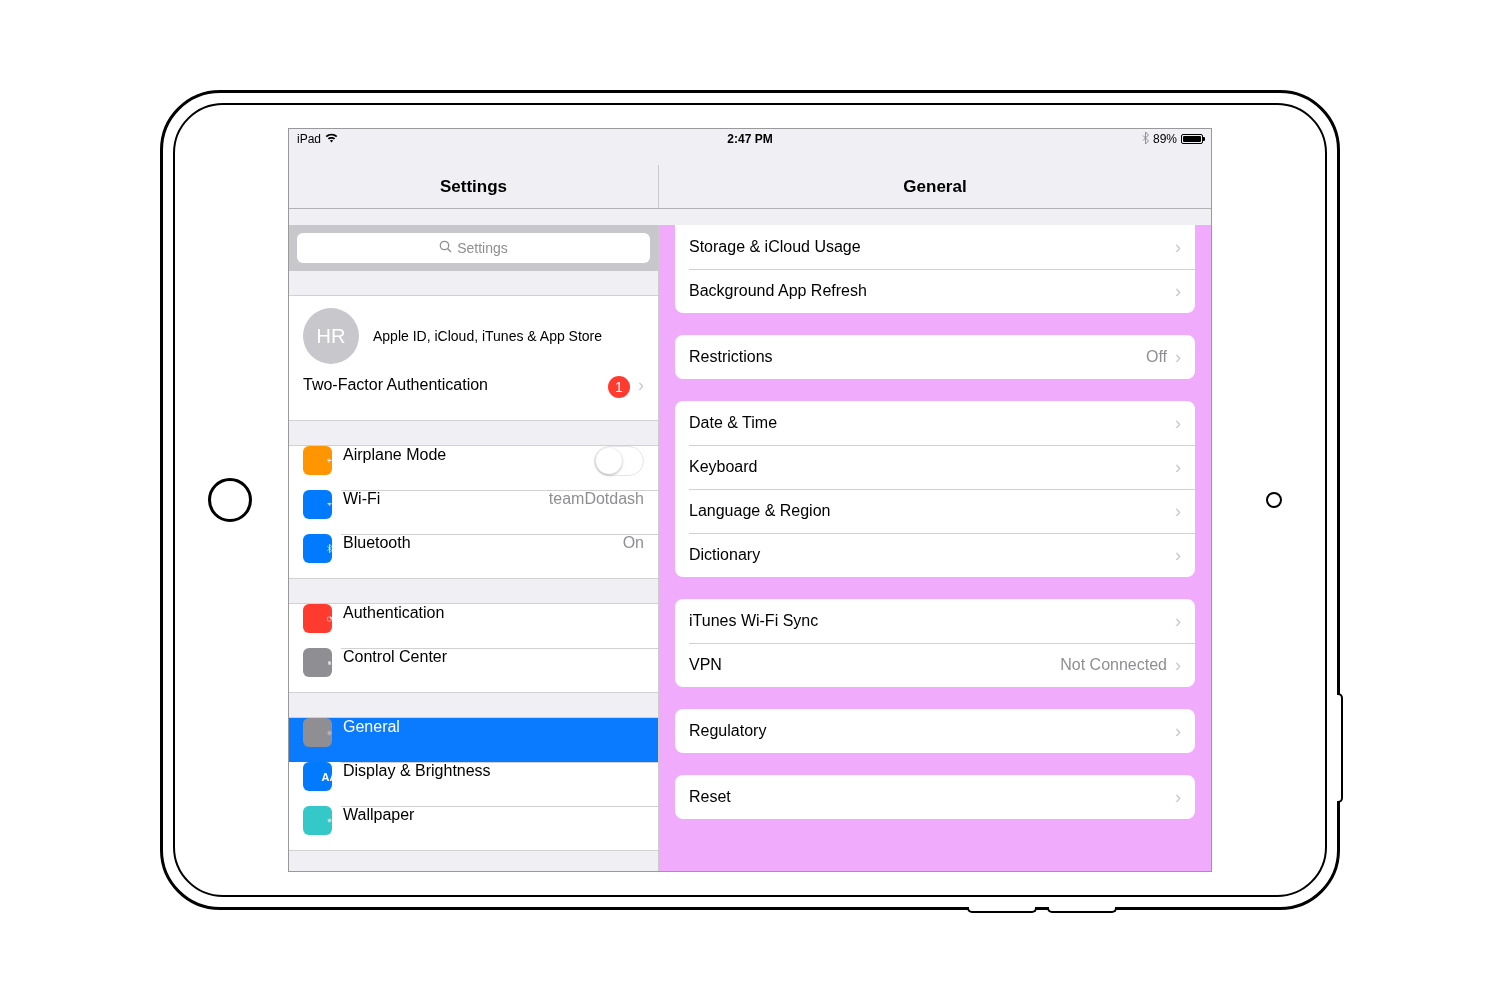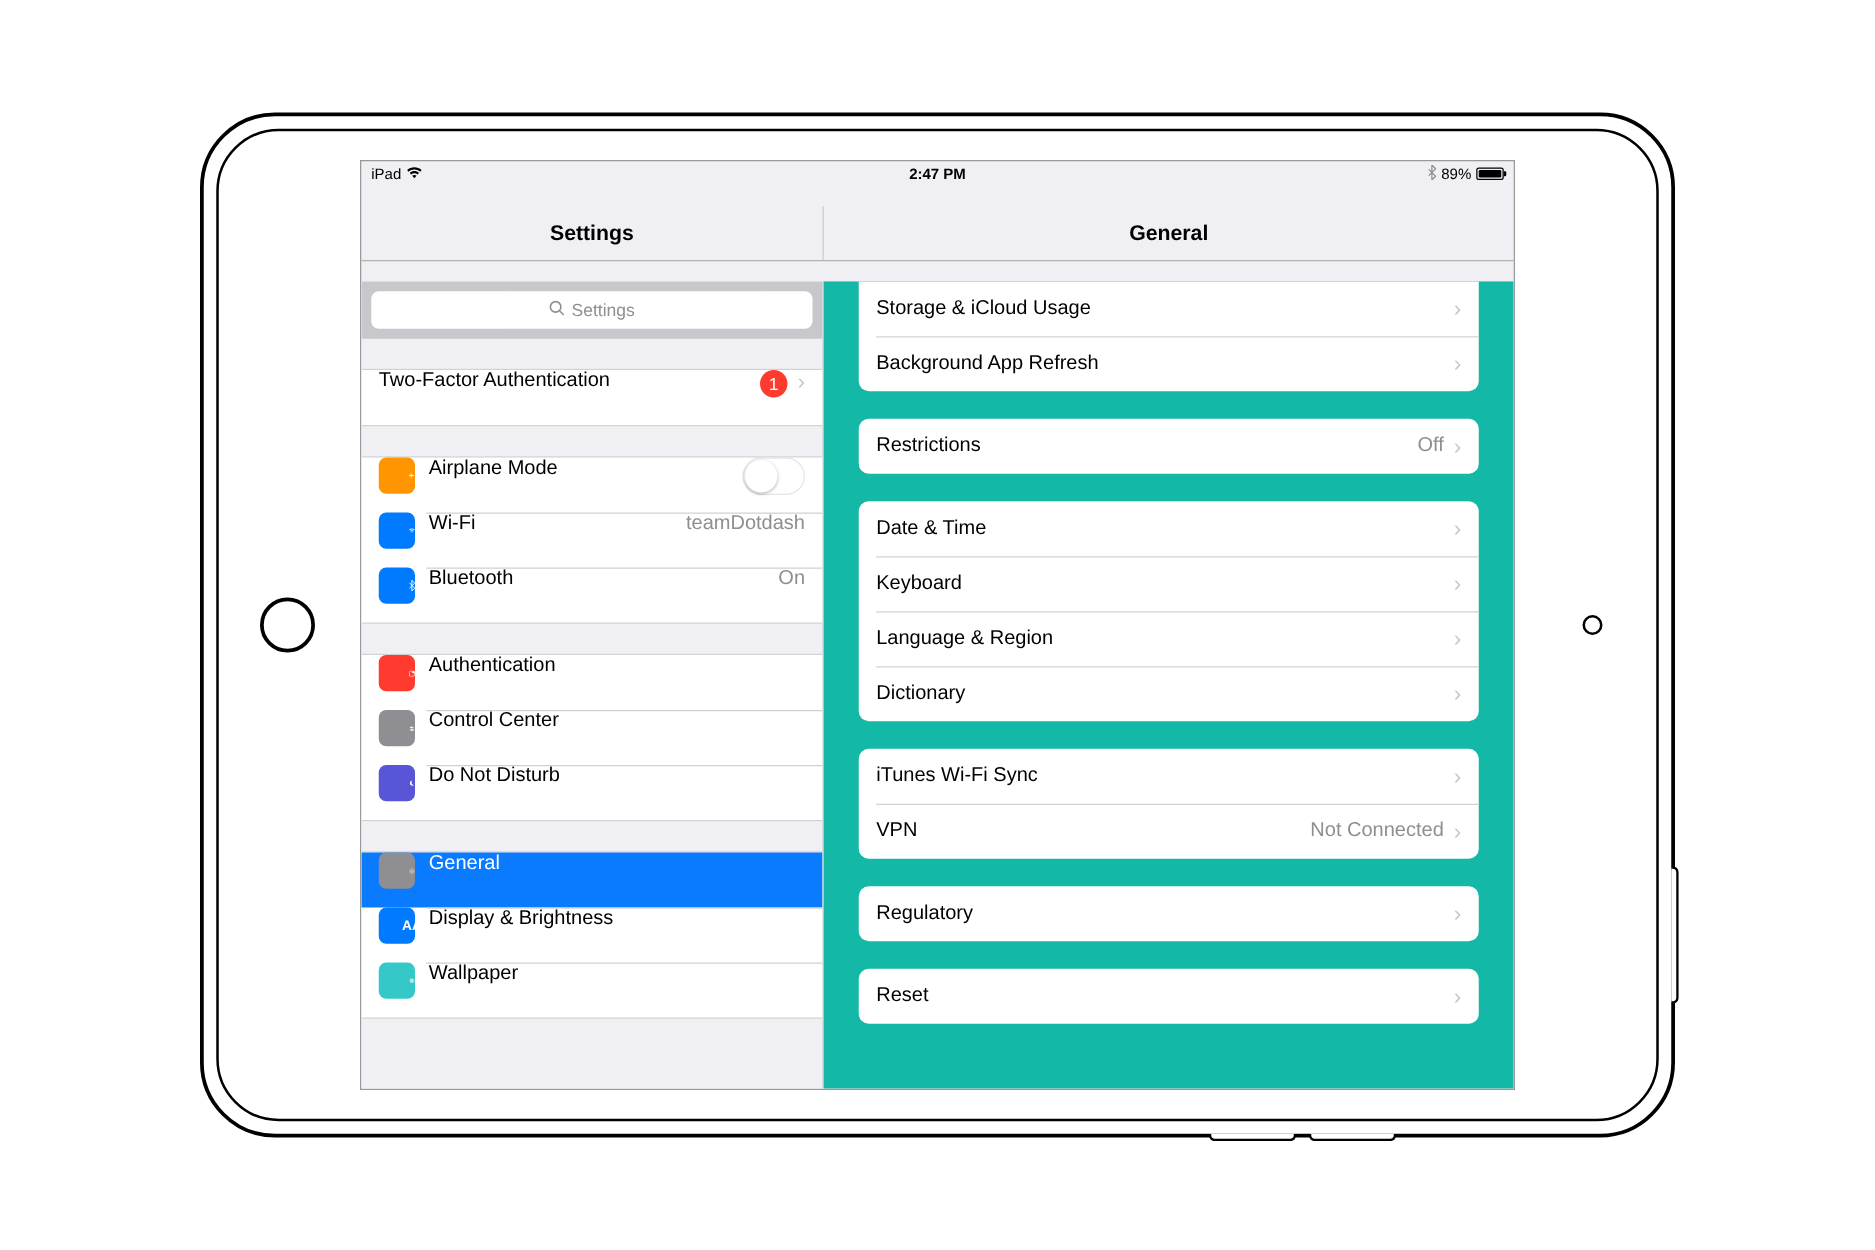--- a/index.html
+++ b/index.html
@@ -165,23 +165,23 @@
   .sidebar {
     width: 370px;
     border-right: 1px solid #ccc;
     background: #efeff4;
     overflow-y: hidden;
     display: flex;
     flex-direction: column;
   }
   .detail {
     flex: 1;
-    background: #14b8a6;
+    background: #f0abfc;
     overflow-y: hidden;
-    padding: 0 28px;
+    padding: 0 16px;
   }
 
   
   .search-wrap {
     padding: 8px;
     background: #c8c8cc;
   }
   .search-field {
     background: #fff;
     border-radius: 6px;
@@ -397,20 +397,24 @@
               <svg width="13" height="13" viewBox="0 0 13 13">
                   <circle cx="5.5" cy="5.5" r="4.2" stroke="#8e8e93" stroke-width="1.3" fill="none"></circle>
                   <line x1="8.8" y1="8.8" x2="12" y2="12" stroke="#8e8e93" stroke-width="1.3"></line>
                 </svg>
             </span>
             <span>Settings</span>
           </div>
         </div>
 
         <div class="section first">
+          <div class="appleid-row">
+            <div class="avatar">HR</div>
+            <div class="appleid-text">Apple ID, iCloud, iTunes &amp; App Store</div>
+          </div>
           <div class="row no-icon" style="padding-left:14px;">
             <span class="label">Two-Factor Authentication</span>
             <span class="badge">1</span>
             <span class="chev">›</span>
           </div>
         </div>
 
         <div class="section">
           <div class="row">
             <div class="icon-box ic-orange">
@@ -456,28 +460,20 @@
           <div class="row">
             <div class="icon-box ic-gray">
               <svg width="16" height="16" viewBox="0 0 16 16">
                   <rect x="3" y="3" width="10" height="4" rx="2" fill="#fff"></rect>
                   <circle cx="11" cy="5" r="1.3" fill="#8e8e93"></circle>
                   <rect x="3" y="9" width="10" height="4" rx="2" fill="#fff"></rect>
                   <circle cx="5" cy="11" r="1.3" fill="#8e8e93"></circle>
                 </svg>
             </div>
             <span class="label">Control Center</span>
-          </div>
-          <div class="row">
-            <div class="icon-box ic-purple">
-              <svg width="15" height="15" viewBox="0 0 15 15">
-                  <path d="M10 1 C6 1 3 4 3 8 C3 12 6 14.5 10 14.5 C11.5 14.5 13 14 14 13 C9 13 6 9 8 2 C8.5 1.3 9.2 1 10 1 Z" fill="#fff" transform="scale(0.9) translate(0 0.5)"></path>
-                </svg>
-            </div>
-            <span class="label">Do Not Disturb</span>
           </div>
         </div>
 
         <div class="section">
           <div class="row active">
             <div class="icon-box ic-graygear">
               <svg width="18" height="18" viewBox="0 0 18 18">
                   <circle cx="9" cy="9" r="7.5" fill="none" stroke="#fff" stroke-width="1" stroke-dasharray="1.6 1"></circle>
                   <circle cx="9" cy="9" r="4.5" fill="none" stroke="#fff" stroke-width="1.2"></circle>
                   <circle cx="9" cy="9" r="1.5" fill="#fff"></circle>

